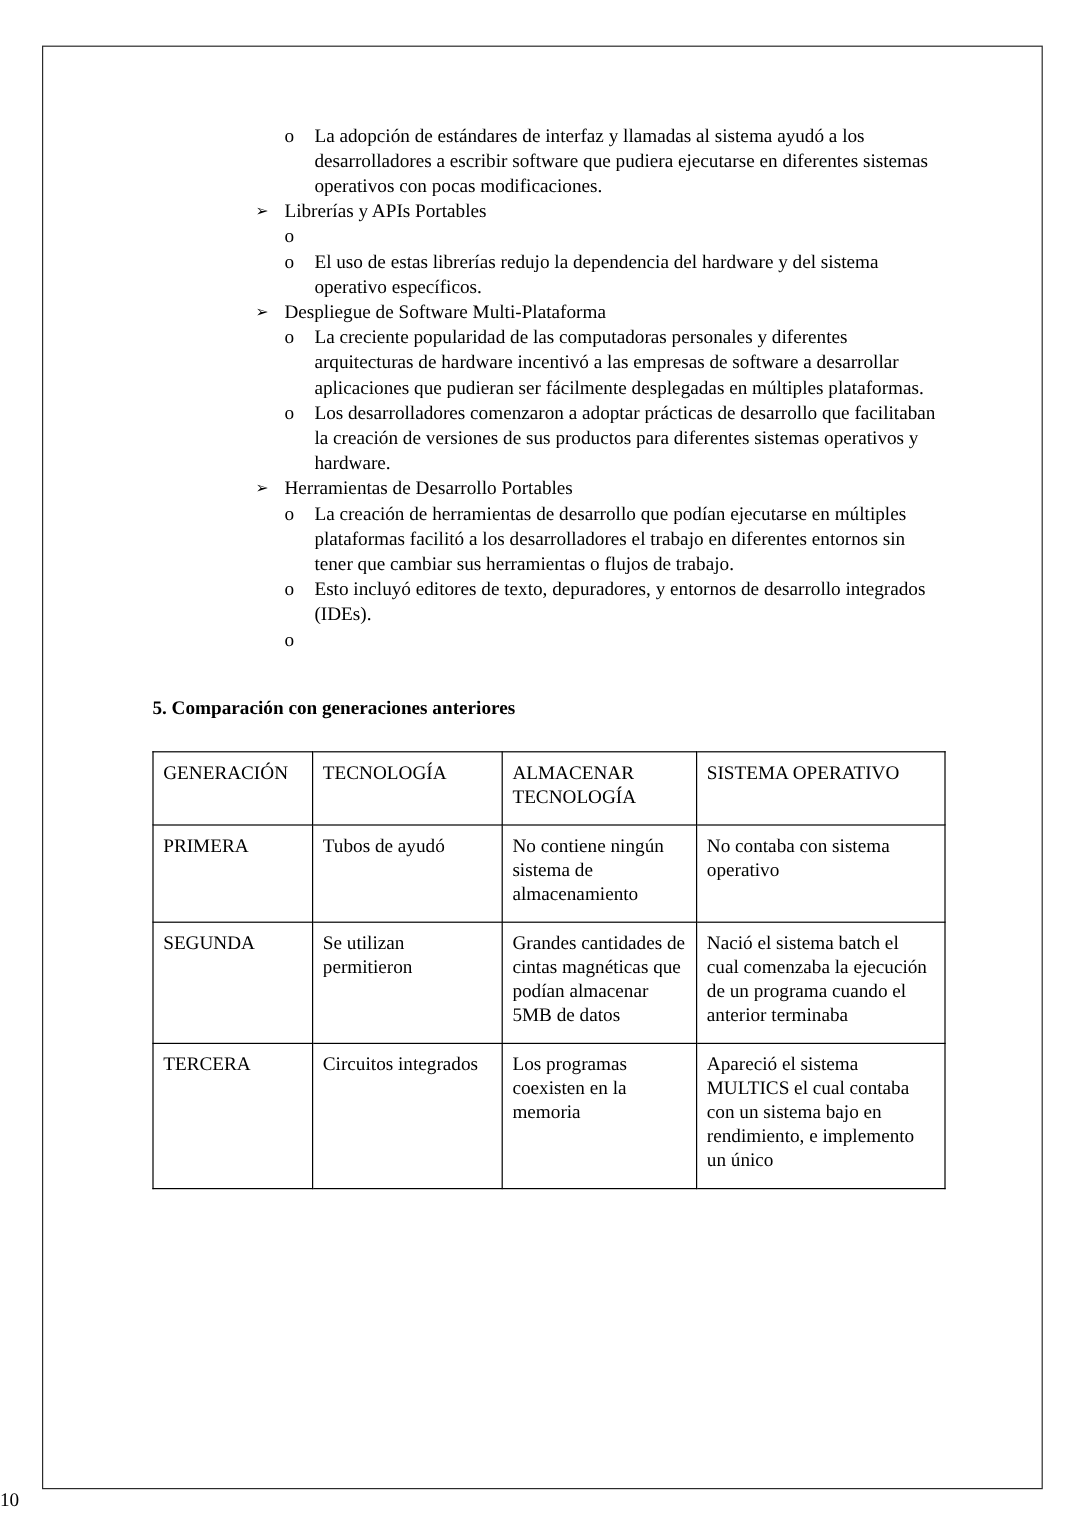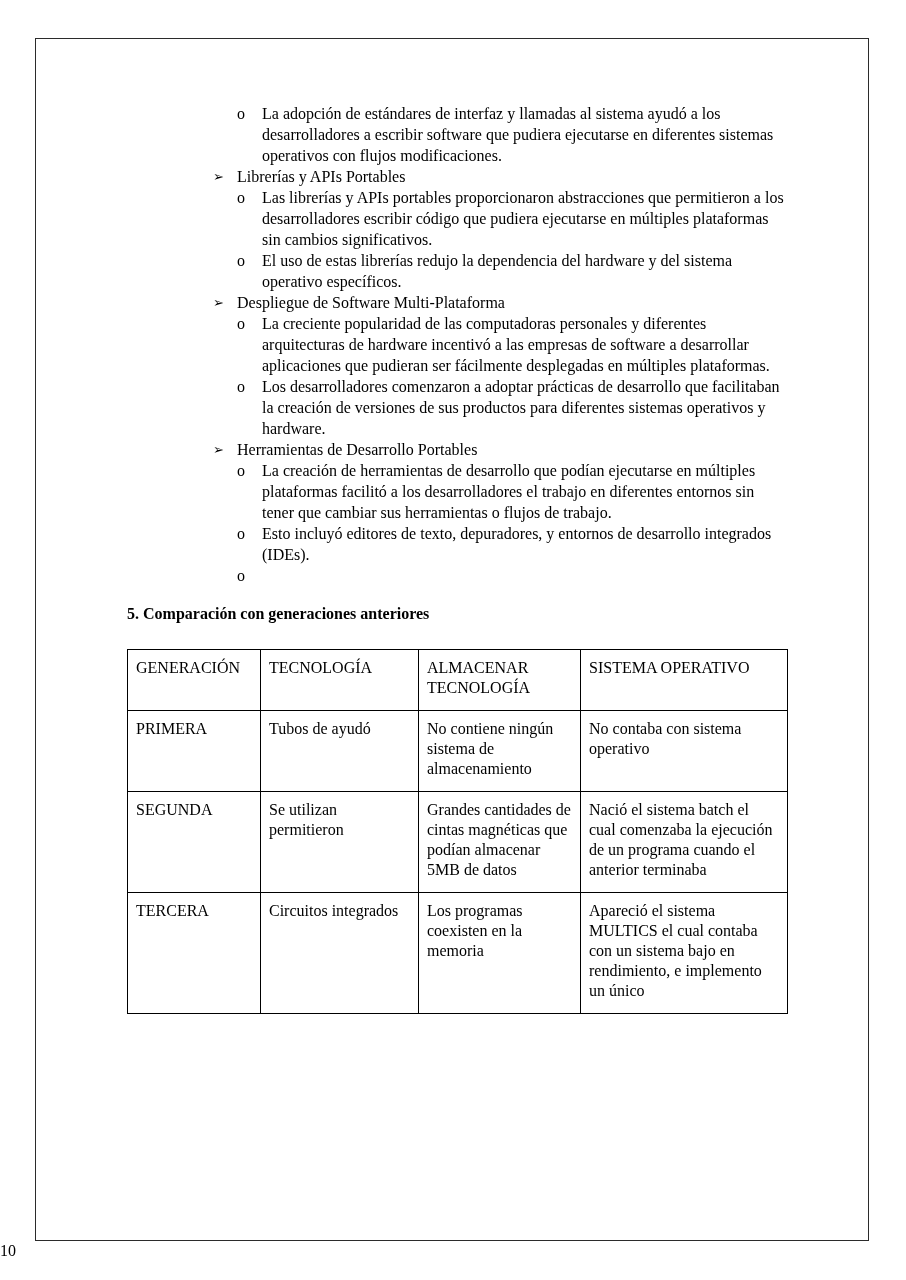--- a/index.html
+++ b/index.html
@@ -30,21 +30,21 @@
     line-height: 21px;
   }
   .li { display: flex; }
   .li.l1 { padding-left: 86px; }
   .li.l1 .marker { flex: 0 0 24px; font-family: "DejaVu Sans", sans-serif; font-size: 13px; line-height: 21px; }
   .li.l2 { padding-left: 110px; }
   .li.l2 .marker { flex: 0 0 25px; }
   .li .text { flex: 1; }
   .heading {
     font-weight: bold;
-    margin-top: 17px;
+    margin-top: 36px;
   }
   table.cmp {
     border-collapse: collapse;
     margin-top: 25px;
     width: 660px;
     table-layout: fixed;
   }
   table.cmp td {
     border: 1px solid #000000;
     vertical-align: top;
@@ -65,29 +65,28 @@
 </style>
 </head>
 <body>
 
 <div class="frame"></div>
 
 <div class="content">
 
   <div class="li l2">
     <span class="marker">o</span>
-    <span class="text">La adopción de estándares de interfaz y llamadas al sistema ayudó a los desarrolladores a escribir software que pudiera ejecutarse en diferentes sistemas operativos con flujos modificaciones.</span>
+    <span class="text">La adopción de estándares de interfaz y llamadas al sistema ayudó a los desarrolladores a escribir software que pudiera ejecutarse en diferentes sistemas operativos con pocas modificaciones.</span>
   </div>
   <div class="li l1">
     <span class="marker">➢</span>
     <span class="text">Librerías y APIs Portables</span>
   </div>
   <div class="li l2">
     <span class="marker">o</span>
-    <span class="text">Las librerías y APIs portables proporcionaron abstracciones que permitieron a los desarrolladores escribir código que pudiera ejecutarse en múltiples plataformas sin cambios significativos.</span>
   </div>
   <div class="li l2">
     <span class="marker">o</span>
     <span class="text">El uso de estas librerías redujo la dependencia del hardware y del sistema operativo específicos.</span>
   </div>
   <div class="li l1">
     <span class="marker">➢</span>
     <span class="text">Despliegue de Software Multi-Plataforma</span>
   </div>
   <div class="li l2">

